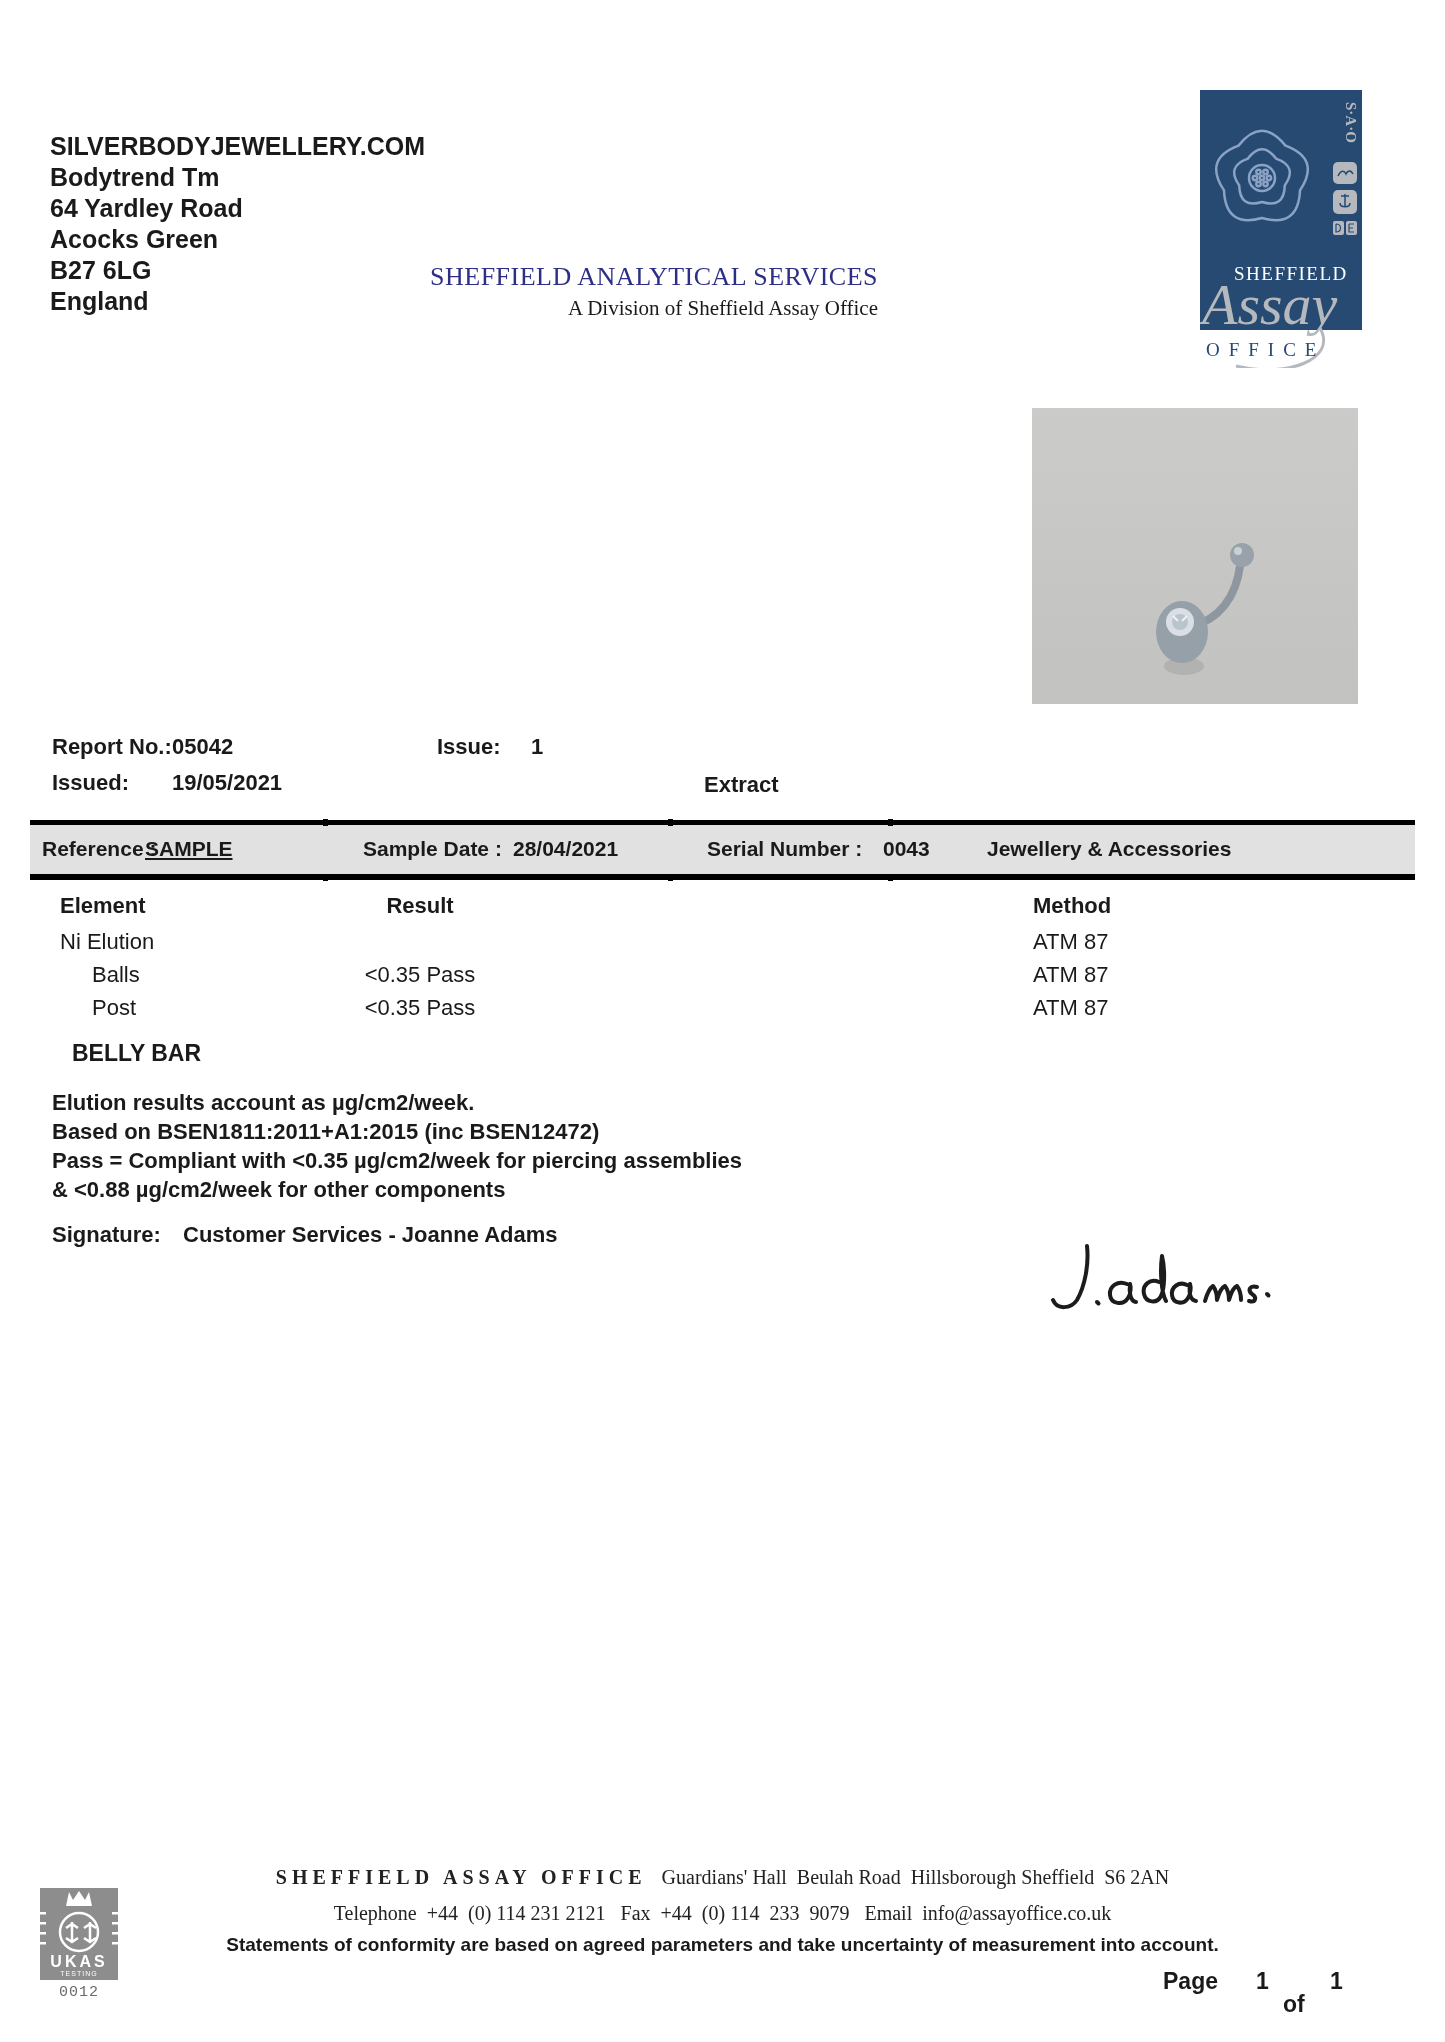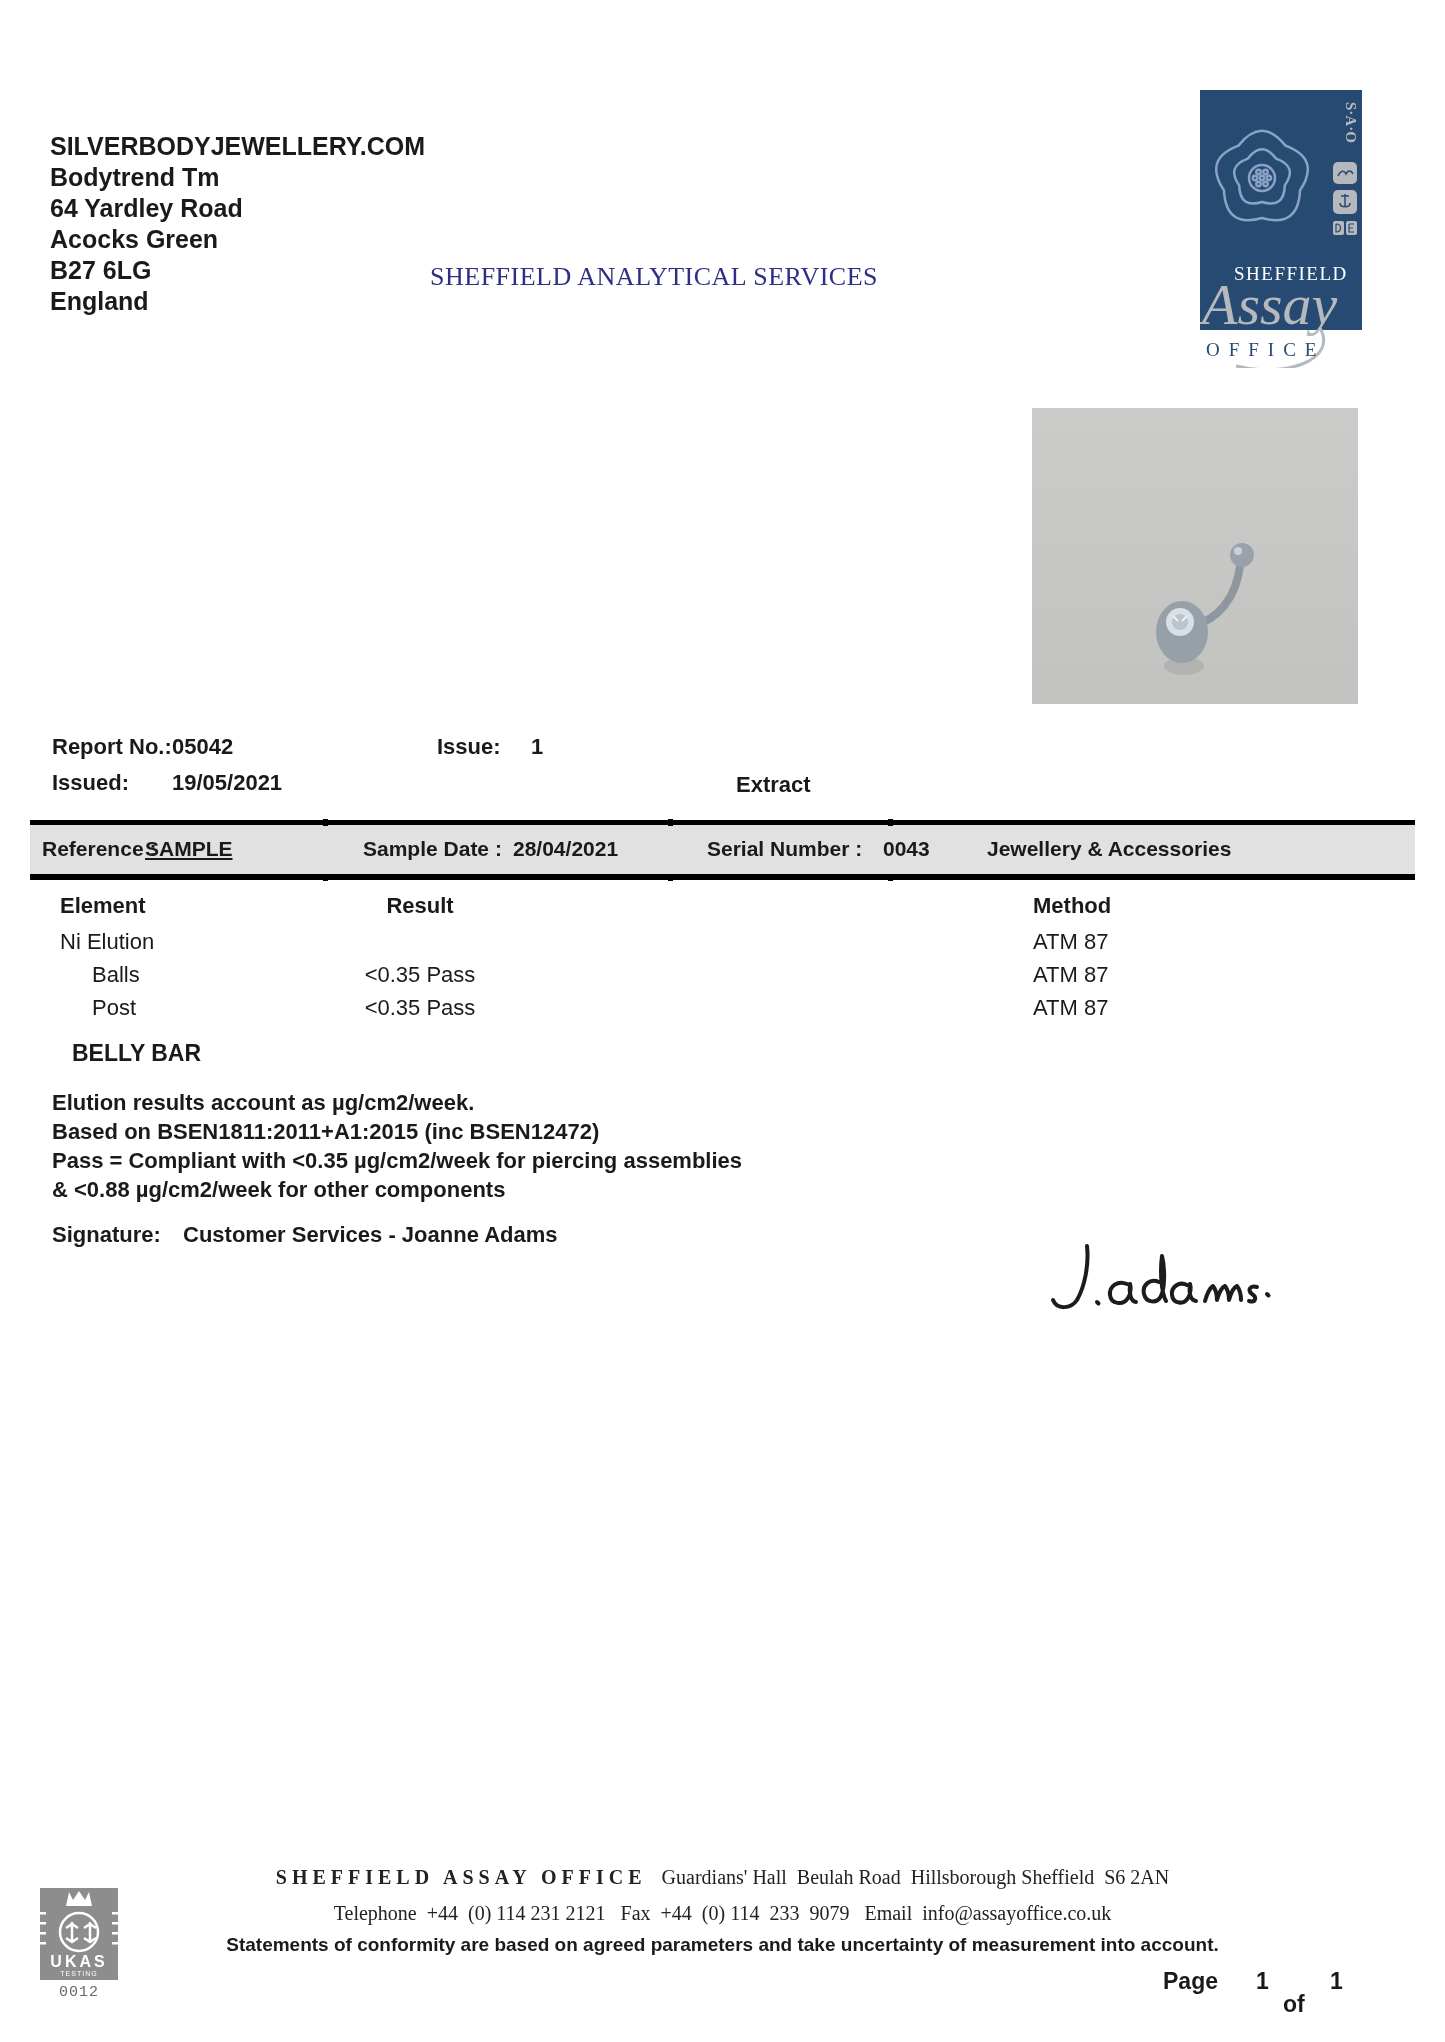--- a/index.html
+++ b/index.html
@@ -38,20 +38,21 @@
     <div>SILVERBODYJEWELLERY.COM</div>
     <div>Bodytrend Tm</div>
     <div>64 Yardley Road</div>
     <div>Acocks Green</div>
     <div>B27 6LG</div>
     <div>England</div>
   </div>
 
   <div class="abs serif" style="left:400px;top:262px;width:478px;text-align:right;">
     <div class="org-title">SHEFFIELD ANALYTICAL SERVICES</div>
+    <div class="org-sub">A Division of Sheffield Assay Office</div>
   </div>
 
   <svg class="abs" style="left:1200px;top:90px;" width="162" height="278" viewBox="0 0 162 278">
     <rect x="0" y="0" width="162" height="240" fill="#274a73"></rect>
 
     <g transform="translate(62,88)" stroke="#8aa3c4" stroke-width="2.5" fill="none">
       <path d="M-23.5,-32.4 Q0,-62 23.5,-32.4 Q59,-19.2 38,12.4 Q36.4,50.2 0,40 Q-36.4,50.2 -38,12.4 Q-59,-19.2 -23.5,-32.4 Z"></path>
       <path d="M-14.1,-19.4 Q0,-38 14.1,-19.4 Q36.1,-11.7 22.8,7.4 Q22.3,30.7 0,24 Q-22.3,30.7 -22.8,7.4 Q-36.1,-11.7 -14.1,-19.4 Z"></path>
       <circle r="13"></circle>
       <circle r="2.2" cx="0" cy="0"></circle>
@@ -96,21 +97,21 @@
     <circle cx="148" cy="214" r="8" fill="#b9c4cc"></circle>
     <path d="M141,208 l5,5 M155,208 l-5,5" stroke="#eef2f4" stroke-width="2"></path>
   </svg>
 
   <span class="abs lab" style="left:52px;top:734px;">Report No.:</span>
   <span class="abs lab" style="left:172px;top:734px;">05042</span>
   <span class="abs lab" style="left:437px;top:734px;">Issue:</span>
   <span class="abs lab" style="left:531px;top:734px;">1</span>
   <span class="abs lab" style="left:52px;top:770px;">Issued:</span>
   <span class="abs lab" style="left:172px;top:770px;">19/05/2021</span>
-  <span class="abs lab" style="left:736px;top:772px;">Extract</span>
+  <span class="abs lab" style="left:704px;top:772px;">Extract</span>
 
   <div class="abs band">
     <span class="cell" style="left:12px;">Reference :</span>
     <span class="cell" style="left:115px;text-decoration:underline;">SAMPLE</span>
     <span class="cell" style="left:333px;">Sample Date :</span>
     <span class="cell" style="left:483px;">28/04/2021</span>
     <span class="cell" style="left:677px;">Serial Number :</span>
     <span class="cell" style="left:853px;">0043</span>
     <span class="cell" style="left:957px;">Jewellery &amp; Accessories</span>
     <span class="tick" style="left:293px;top:-6px;"></span>

